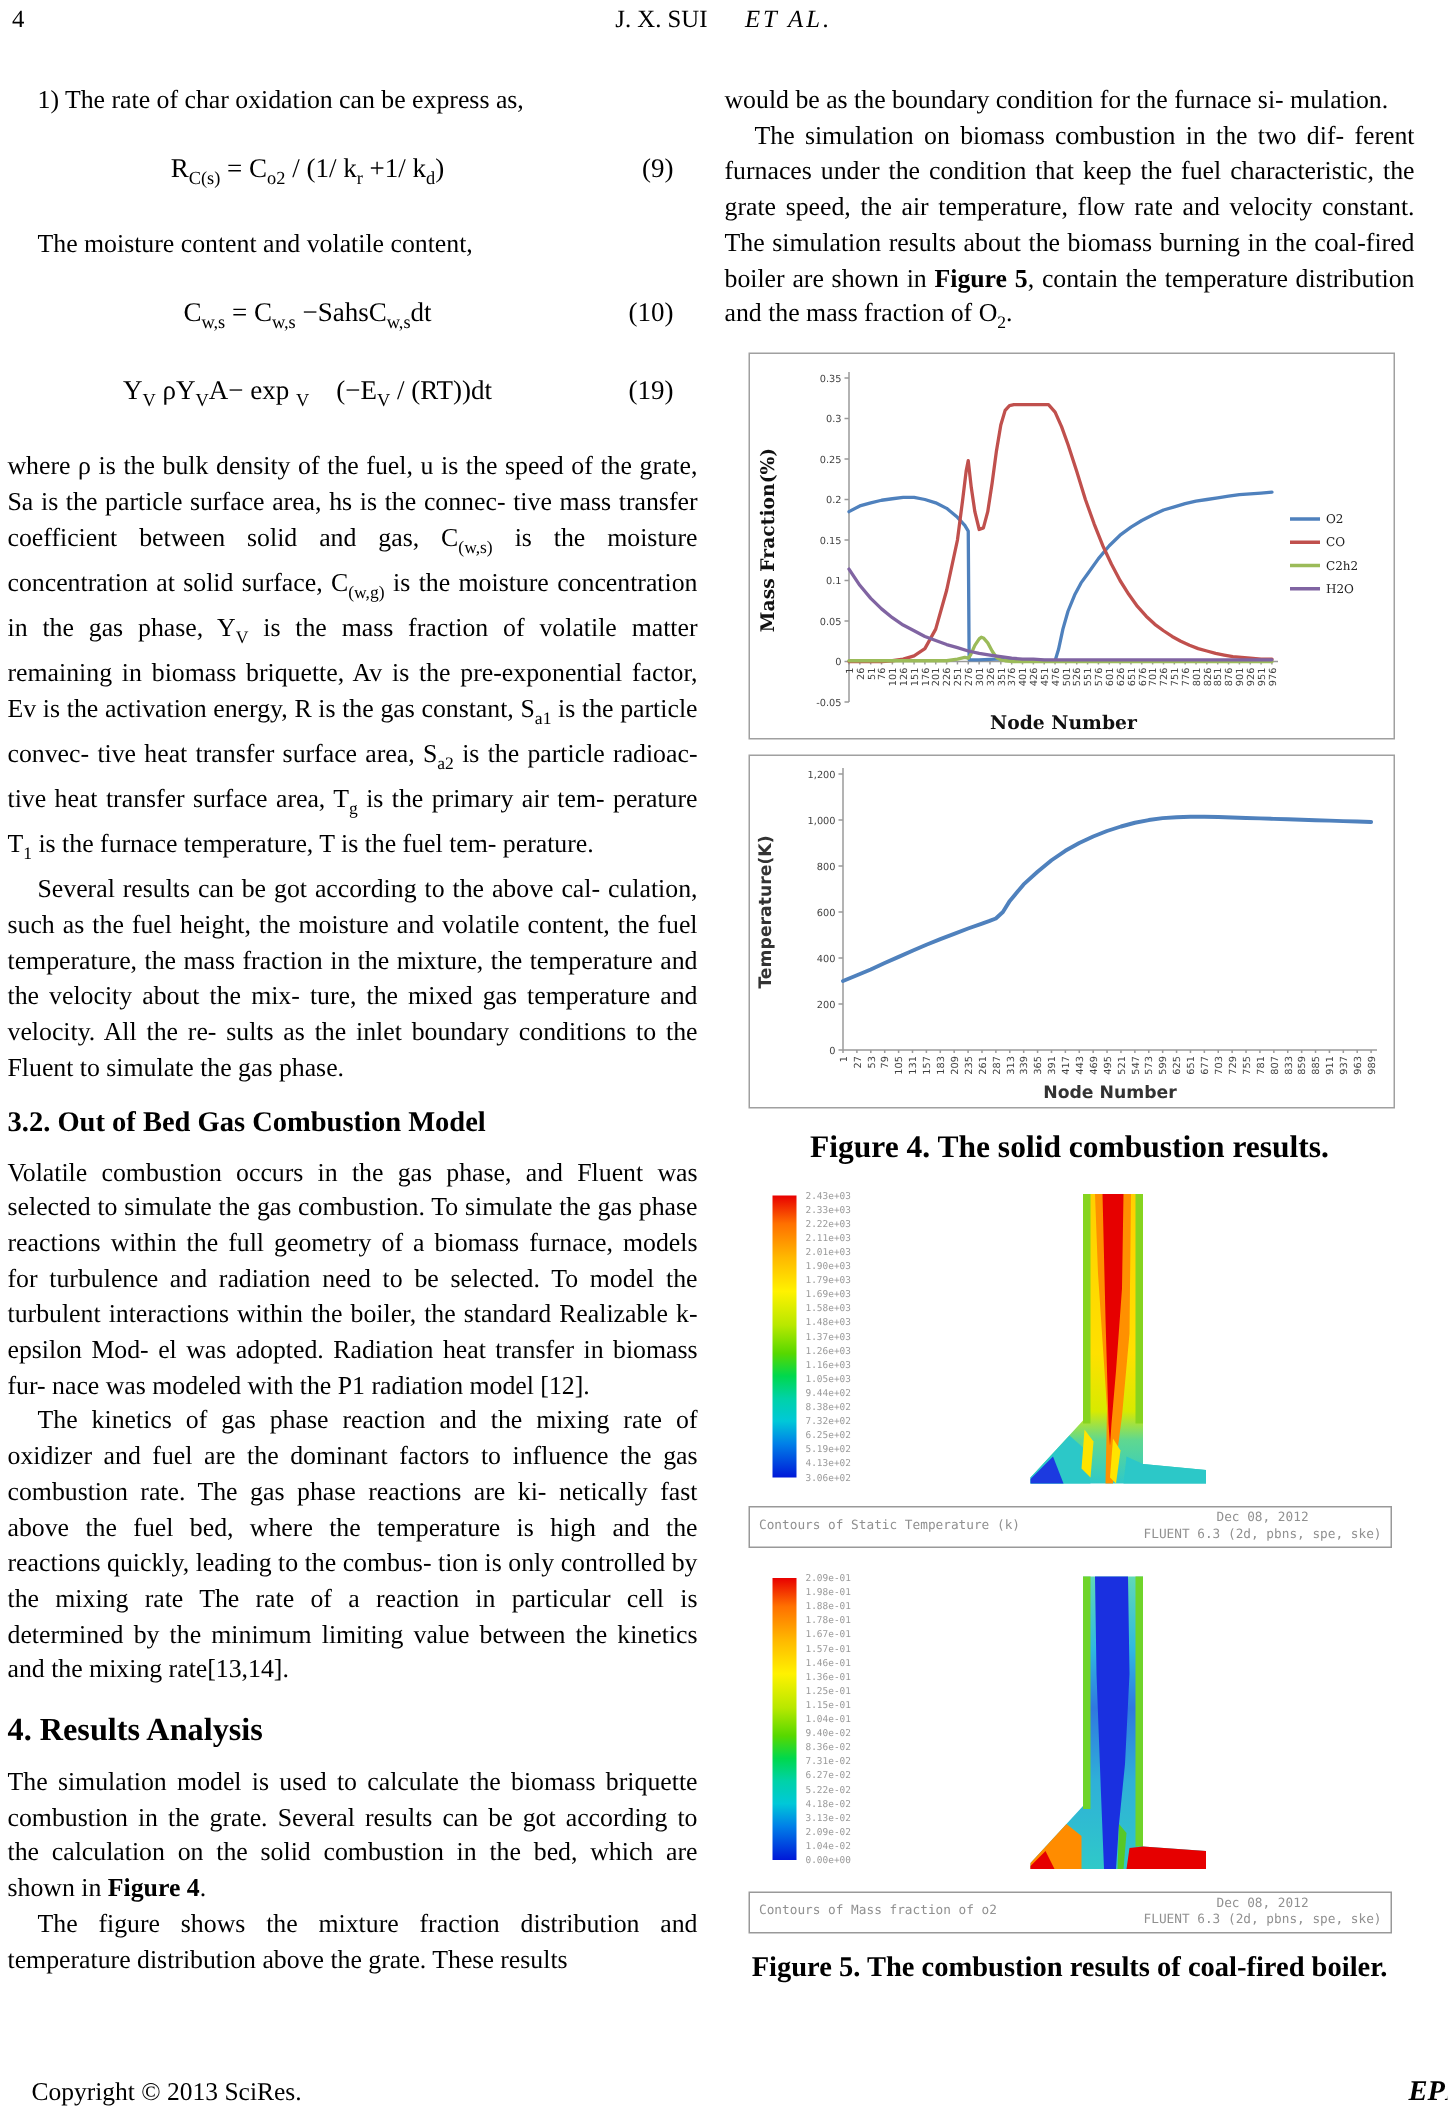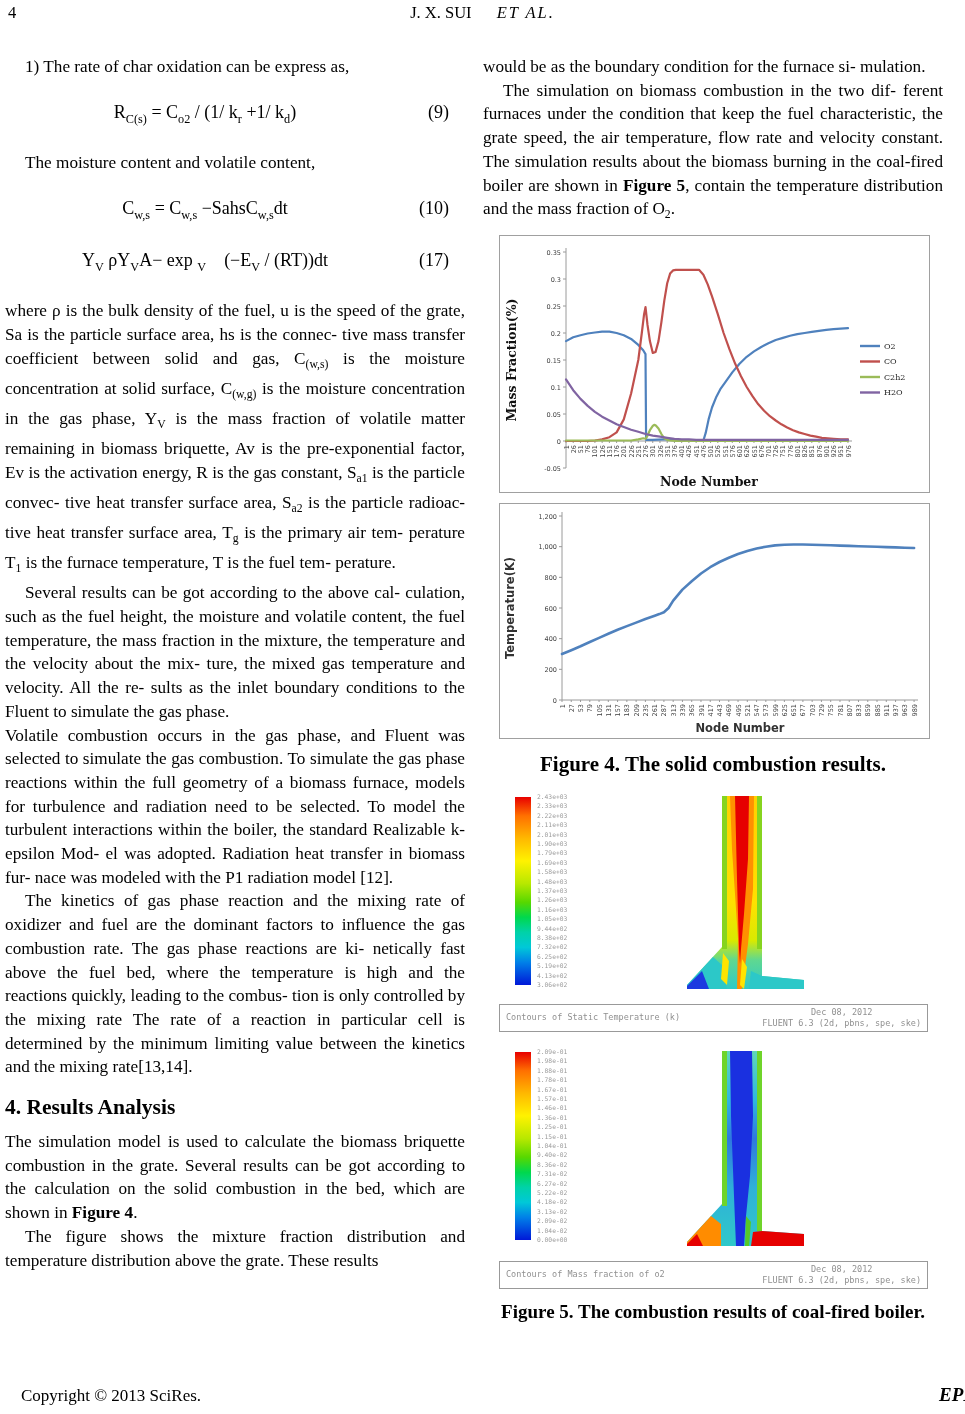--- a/index.html
+++ b/index.html
@@ -52,24 +52,25 @@
     <span class="eqbody">R<sub>C(s)</sub> = C<sub>o2</sub> / (1/ k<sub>r</sub> +1/ k<sub>d</sub>)</span>
     <span class="eqnum">(9)</span>
   </div>
   <p class="ind">The moisture content and volatile content,</p>
   <div class="eq">
     <span class="eqbody">C<sub>w,s</sub> = C<sub>w,s</sub> −SahsC<sub>w,s</sub>dt</span>
     <span class="eqnum">(10)</span>
   </div>
   <div class="eq">
     <span class="eqbody">Y<sub>V</sub> ρY<sub>V</sub>A− exp&nbsp;<sub>V</sub>&nbsp;&nbsp;&nbsp;&nbsp;(−E<sub>V</sub> / (RT))dt</span>
-    <span class="eqnum">(17)</span>
+    <span class="eqnum">(19)</span>
   </div>
   <p>where ρ is the bulk density of the fuel, u is the speed of the grate, Sa is the particle surface area, hs is the connec- tive mass transfer coefficient between solid and gas, C<sub>(w,s)</sub> is the moisture concentration at solid surface, C<sub>(w,g)</sub> is the moisture concentration in the gas phase, Y<sub>V</sub> is the mass fraction of volatile matter remaining in biomass briquette, Av is the pre-exponential factor, Ev is the activation energy, R is the gas constant, S<sub>a1</sub> is the particle convec- tive heat transfer surface area, S<sub>a2</sub> is the particle radioac- tive heat transfer surface area, T<sub>g</sub> is the primary air tem- perature T<sub>1</sub> is the furnace temperature, T is the fuel tem- perature.</p>
   <p class="ind">Several results can be got according to the above cal- culation, such as the fuel height, the moisture and volatile content, the fuel temperature, the mass fraction in the mixture, the temperature and the velocity about the mix- ture, the mixed gas temperature and velocity. All the re- sults as the inlet boundary conditions to the Fluent to simulate the gas phase.</p>
+  <h3 class="s32">3.2. Out of Bed Gas Combustion Model</h3>
   <p>Volatile combustion occurs in the gas phase, and Fluent was selected to simulate the gas combustion. To simulate the gas phase reactions within the full geometry of a biomass furnace, models for turbulence and radiation need to be selected. To model the turbulent interactions within the boiler, the standard Realizable k-epsilon Mod- el was adopted. Radiation heat transfer in biomass fur- nace was modeled with the P1 radiation model [12].</p>
   <p class="ind">The kinetics of gas phase reaction and the mixing rate of oxidizer and fuel are the dominant factors to influence the gas combustion rate. The gas phase reactions are ki- netically fast above the fuel bed, where the temperature is high and the reactions quickly, leading to the combus- tion is only controlled by the mixing rate The rate of a reaction in particular cell is determined by the minimum limiting value between the kinetics and the mixing rate[13,14].</p>
   <h2 class="s4">4. Results Analysis</h2>
   <p>The simulation model is used to calculate the biomass briquette combustion in the grate. Several results can be got according to the calculation on the solid combustion in the bed, which are shown in <b>Figure 4</b>.</p>
   <p class="ind">The figure shows the mixture fraction distribution and temperature distribution above the grate. These results</p>
 </div>
 
 <div class="col col-right">
   <p>would be as the boundary condition for the furnace si- mulation.</p>
   <p class="ind">The simulation on biomass combustion in the two dif- ferent furnaces under the condition that keep the fuel characteristic, the grate speed, the air temperature, flow rate and velocity constant. The simulation results about the biomass burning in the coal-fired boiler are shown in <b>Figure 5</b>, contain the temperature distribution and the mass fraction of O<sub>2</sub>.</p>

